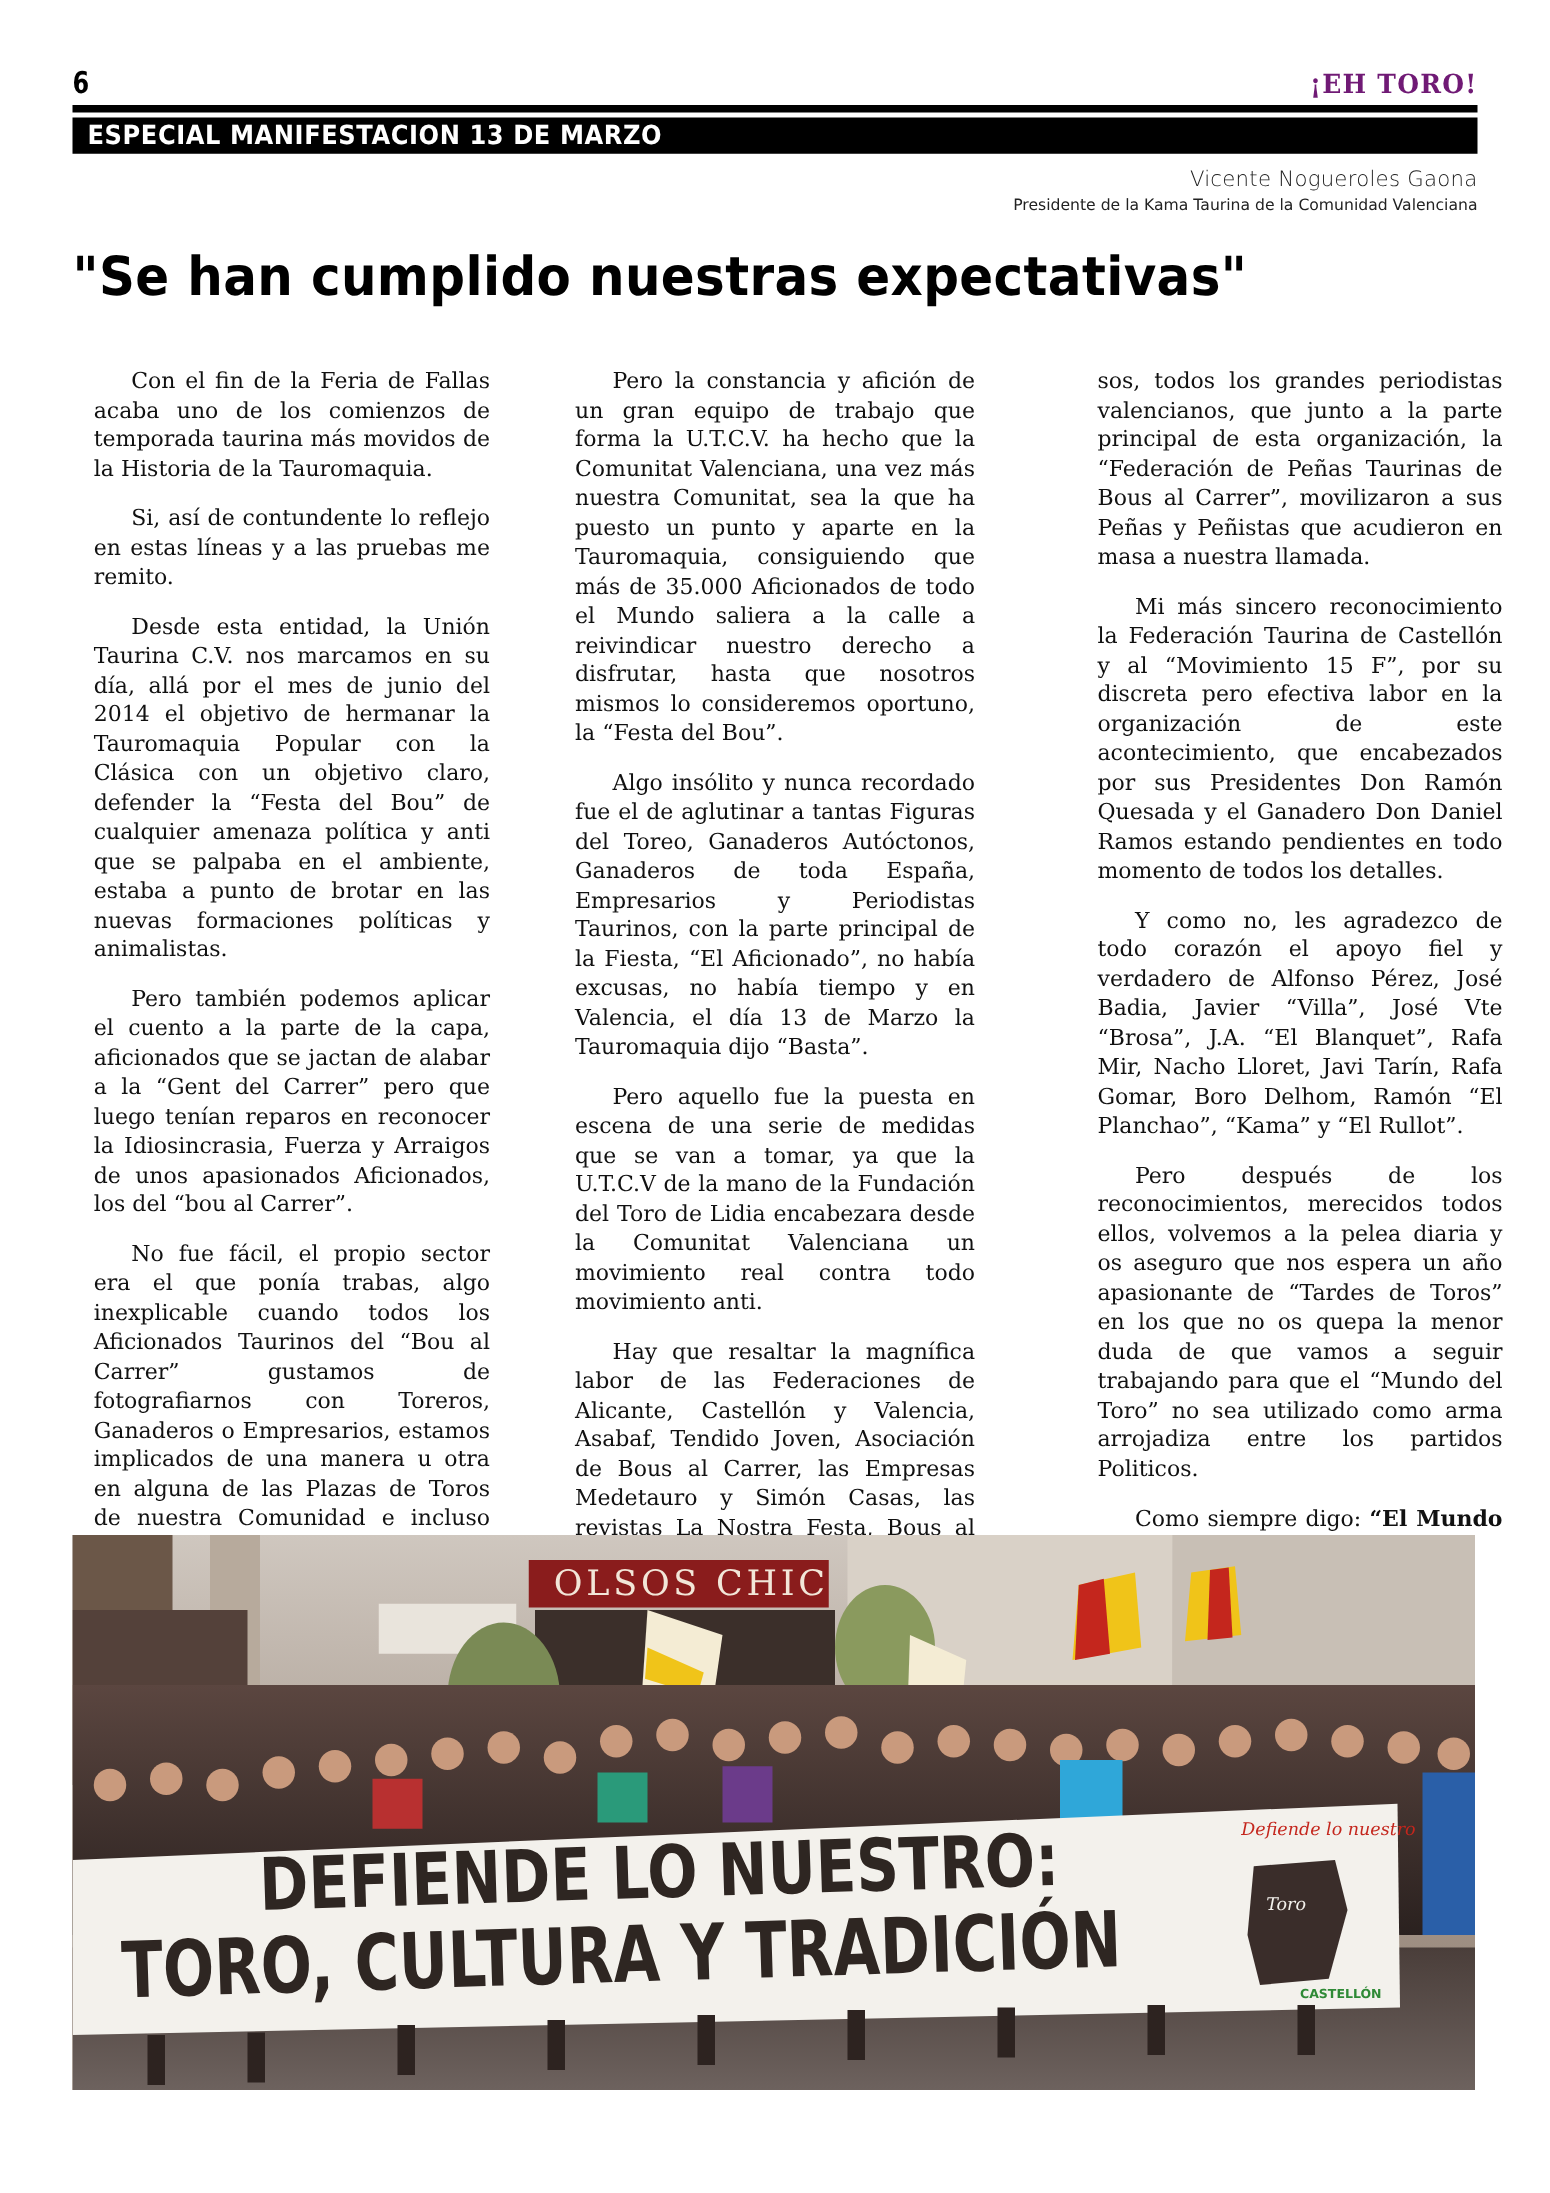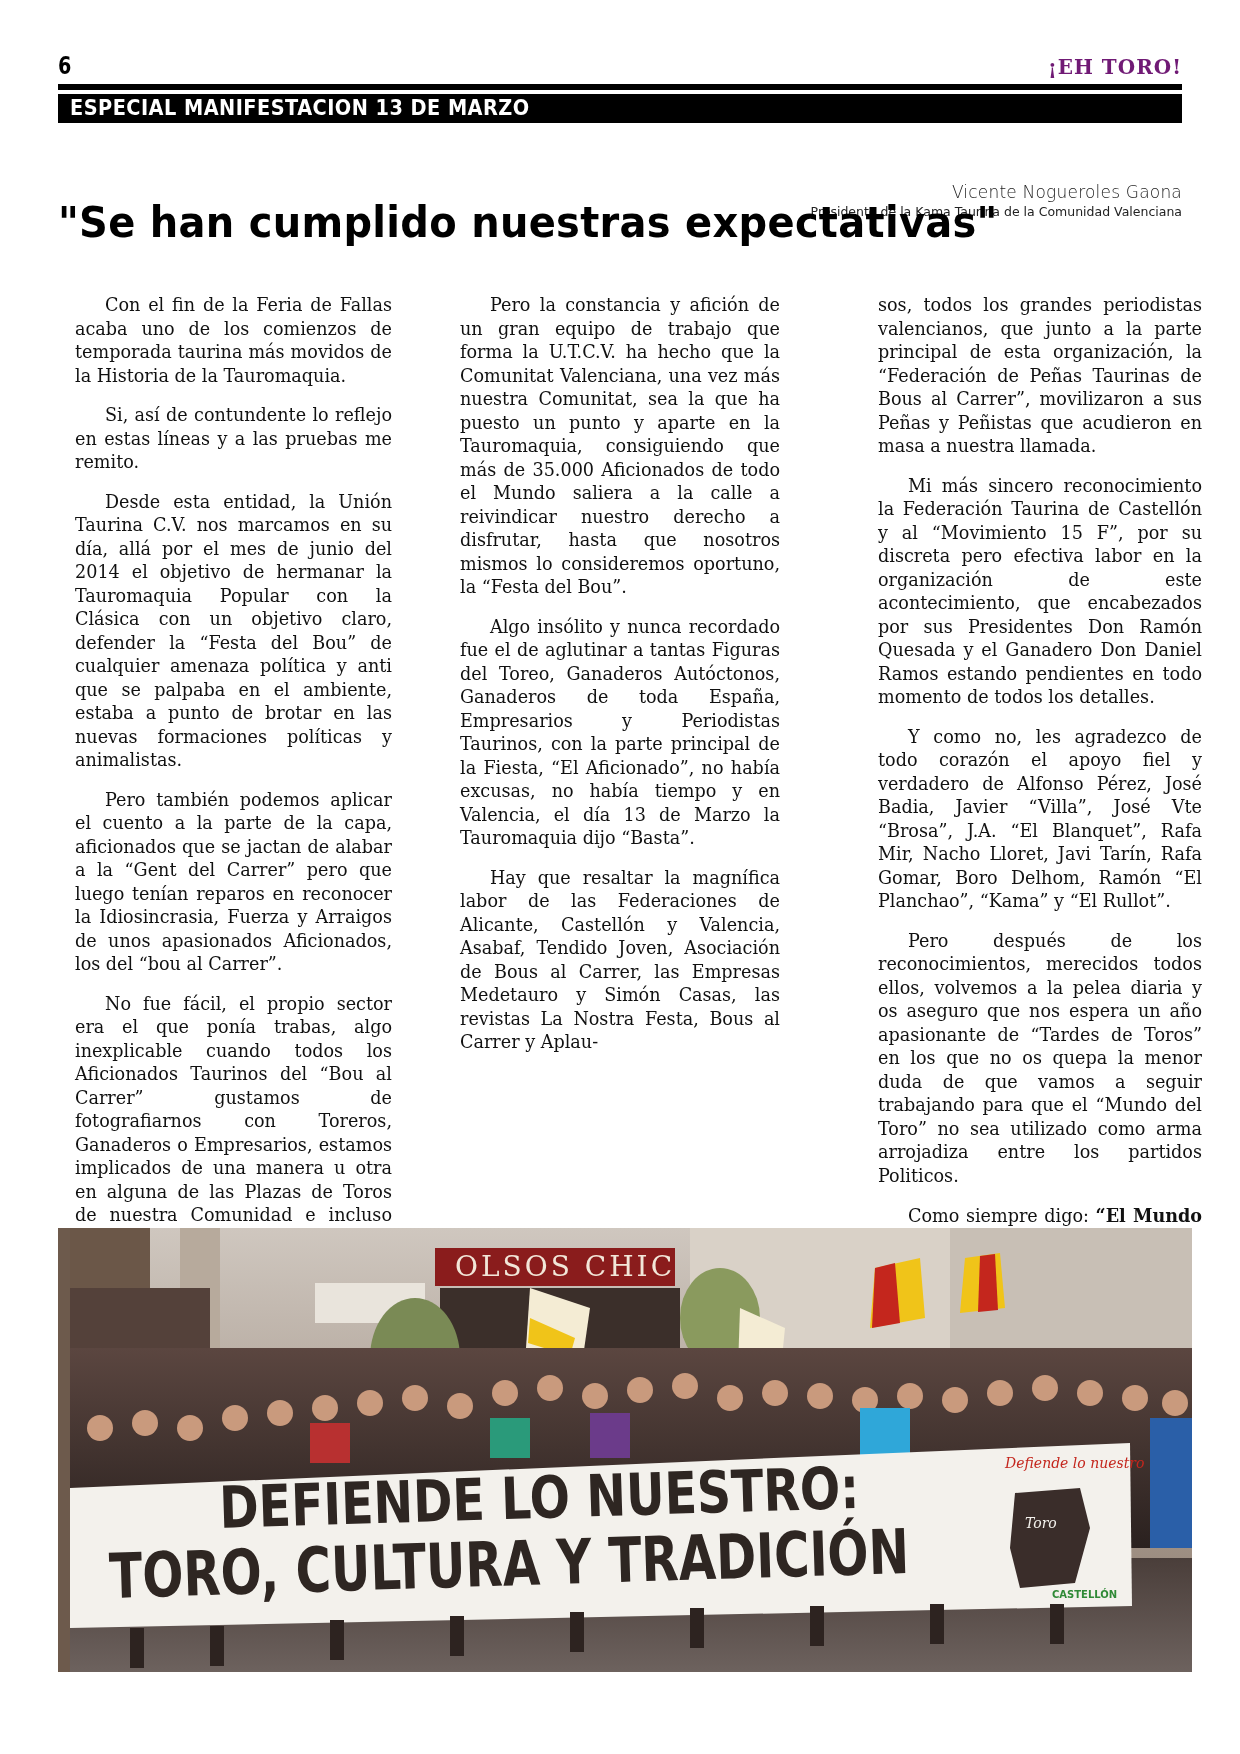--- a/index.html
+++ b/index.html
@@ -2,32 +2,32 @@
 <html><head>
 <meta charset="utf-8">
 <style>
   html, body { margin:0; padding:0; background:#ffffff; }
   body { width:1240px; height:1754px; position:relative; overflow:hidden; color:#111; }
   .page-num { position:absolute; left:58px; top:54px; font-family:"DejaVu Sans", sans-serif; font-weight:bold; font-size:24px; line-height:24px; color:#000; transform:scaleX(0.8); transform-origin:left top; }
   .mag-name { position:absolute; right:58px; top:57px; font-family:"DejaVu Serif", serif; font-weight:bold; font-size:20px; line-height:20px; letter-spacing:1px; color:#701a75; transform:scaleY(1.05); }
   .rule { position:absolute; left:58px; width:1124px; top:84px; height:6px; background:#000; }
   .band { position:absolute; left:58px; width:1124px; top:94px; height:29px; background:#000000; }
   .band-text { position:absolute; left:12px; top:2px; font-family:"DejaVu Sans", sans-serif; font-weight:bold; font-size:21px; line-height:25px; color:#fff; letter-spacing:0.5px; transform:scaleX(0.92); transform-origin:left top; white-space:nowrap; }
-  .author { position:absolute; right:58px; top:133px; text-align:right; font-family:"DejaVu Sans", sans-serif; color:#222;margin-top:48px; }
+  .author { position:absolute; right:58px; top:133px; text-align:right; font-family:"DejaVu Sans", sans-serif; color:#222; }
   .author-name { font-size:17px; line-height:22px; font-weight:300; letter-spacing:0.2px; }
   .author-role { font-size:12.5px; line-height:18px; }
   .headline { position:absolute; left:58px; top:196px; font-family:"DejaVu Sans", sans-serif; font-weight:bold; font-size:43px; line-height:52px; color:#000; white-space:nowrap; transform:scaleX(0.93); transform-origin:left top; letter-spacing:0.3px; }
   .col { position:absolute; top:278px; width:354px; font-family:"DejaVu Serif", serif; font-size:17.6px; line-height:23.5px; color:#111; text-align:justify; hyphens:manual; }
   .col p { margin:16px; text-indent:30px; }
   .col p.cont { text-indent:0; }
   #col1 { left:59px; width:349px; }
   #col2 { left:444px; width:352px; }
   #col3 { left:862px; width:356px; }
   .bold { font-weight:bold; }
-  .photo { position:absolute; left:58px; top:1228px; width:1122px; height:444px; overflow:hidden; background:#6d5a4c;padding-left:12px; }
+  .photo { position:absolute; left:58px; top:1228px; width:1122px; height:444px; overflow:hidden; background:#6d5a4c; }
   .photo svg { display:block; }
 </style>
 </head>
 <body>
 
 <div class="page-num">6</div>
 <div class="mag-name">¡EH TORO!</div>
 <div class="rule"></div>
 <div class="band">
   <div class="band-text">ESPECIAL MANIFESTACION 13 DE MARZO</div>
@@ -44,20 +44,21 @@
   <p>Con el fin de la Feria de Fallas acaba uno de los comienzos de temporada taurina más movidos de la Historia de la Tauromaquia.</p>
   <p>Si, así de contundente lo reflejo en estas líneas y a las pruebas me remito.</p>
   <p>Desde esta entidad, la Unión Taurina C.V. nos marcamos en su día, allá por el mes de junio del 2014 el objetivo de hermanar la Tauromaquia Popular con la Clásica con un objetivo claro, defender la “Festa del Bou” de cualquier amenaza política y anti que se palpaba en el ambiente, estaba a punto de brotar en las nuevas formaciones políticas y animalistas.</p>
   <p>Pero también podemos aplicar el cuento a la parte de la capa, aficionados que se jactan de alabar a la “Gent del Carrer” pero que luego tenían reparos en reconocer la Idiosincrasia, Fuerza y Arraigos de unos apasionados Aficionados, los del “bou al Carrer”.</p>
   <p>No fue fácil, el propio sector era el que ponía trabas, algo inexplicable cuando todos los Aficionados Taurinos del “Bou al Carrer” gustamos de fotografiarnos con Toreros, Ganaderos o Empresarios, estamos implicados de una manera u otra en alguna de las Plazas de Toros de nuestra Comunidad e incluso acudimos en fechas señaladas a presenciar alguna Corrida de Toros.</p>
 </div>
 
 <div id="col2" class="col">
   <p>Pero la constancia y afición de un gran equipo de trabajo que forma la U.T.C.V. ha hecho que la Comunitat Valenciana, una vez más nuestra Comunitat, sea la que ha puesto un punto y aparte en la Tauromaquia, consiguiendo que más de 35.000 Aficionados de todo el Mundo saliera a la calle a reivindicar nuestro derecho a disfrutar, hasta que nosotros mismos lo consideremos oportuno, la “Festa del Bou”.</p>
   <p>Algo insólito y nunca recordado fue el de aglutinar a tantas Figuras del Toreo, Ganaderos Autóctonos, Ganaderos de toda España, Empresarios y Periodistas Taurinos, con la parte principal de la Fiesta, “El Aficionado”, no había excusas, no había tiempo y en Valencia, el día 13 de Marzo la Tauromaquia dijo “Basta”.</p>
+  <p>Pero aquello fue la puesta en escena de una serie de medidas que se van a tomar, ya que la U.T.C.V de la mano de la Fundación del Toro de Lidia encabezara desde la Comunitat Valenciana un movimiento real contra todo movimiento anti.</p>
   <p>Hay que resaltar la magnífica labor de las Federaciones de Alicante, Castellón y Valencia, Asabaf, Tendido Joven, Asociación de Bous al Carrer, las Empresas Medetauro y Simón Casas, las revistas La Nostra Festa, Bous al Carrer y Aplau-</p>
 </div>
 
 <div id="col3" class="col">
   <p class="cont">sos, todos los grandes periodistas valencianos, que junto a la parte principal de esta organización, la “Federación de Peñas Taurinas de Bous al Carrer”, movilizaron a sus Peñas y Peñistas que acudieron en masa a nuestra llamada.</p>
   <p>Mi más sincero reconocimiento la Federación Taurina de Castellón y al “Movimiento 15 F”, por su discreta pero efectiva labor en la organización de este acontecimiento, que encabezados por sus Presidentes Don Ramón Quesada y el Ganadero Don Daniel Ramos estando pendientes en todo momento de todos los detalles.</p>
   <p>Y como no, les agradezco de todo corazón el apoyo fiel y verdadero de Alfonso Pérez, José Badia, Javier “Villa”, José Vte “Brosa”, J.A. “El Blanquet”, Rafa Mir, Nacho Lloret, Javi Tarín, Rafa Gomar, Boro Delhom, Ramón “El Planchao”, “Kama” y “El Rullot”.</p>
   <p>Pero después de los reconocimientos, merecidos todos ellos, volvemos a la pelea diaria y os aseguro que nos espera un año apasionante de “Tardes de Toros” en los que no os quepa la menor duda de que vamos a seguir trabajando para que el “Mundo del Toro” no sea utilizado como arma arrojadiza entre los partidos Politicos.</p>
   <p><span>Como siempre digo: </span><span class="bold">“El Mundo del Toro no se negocia”</span><span>.</span></p>
 </div>

